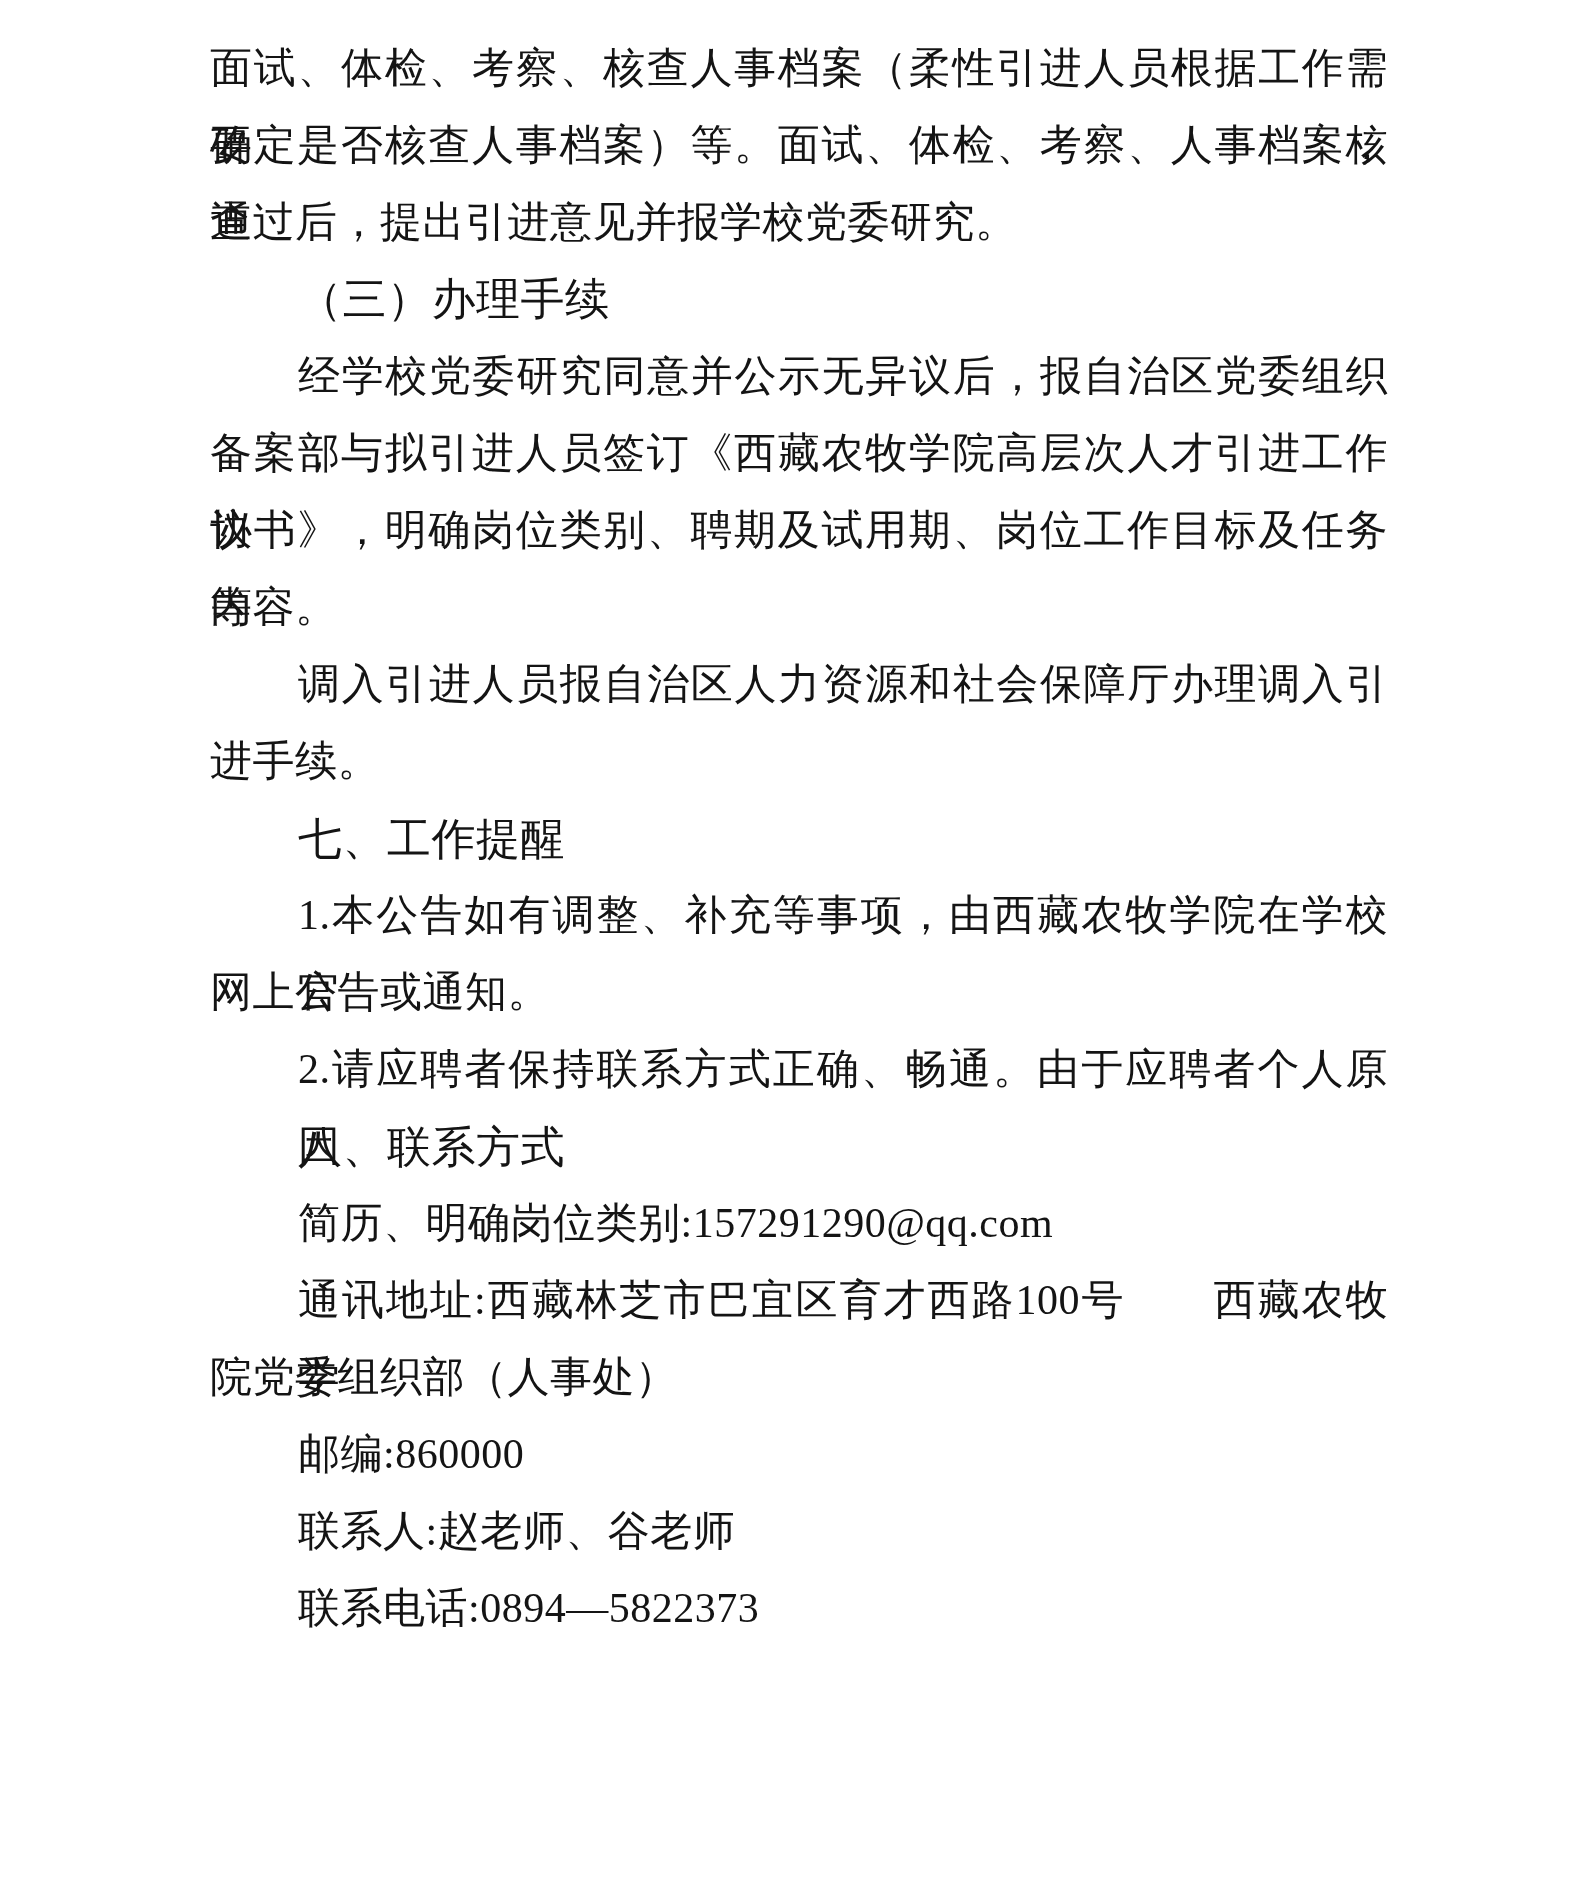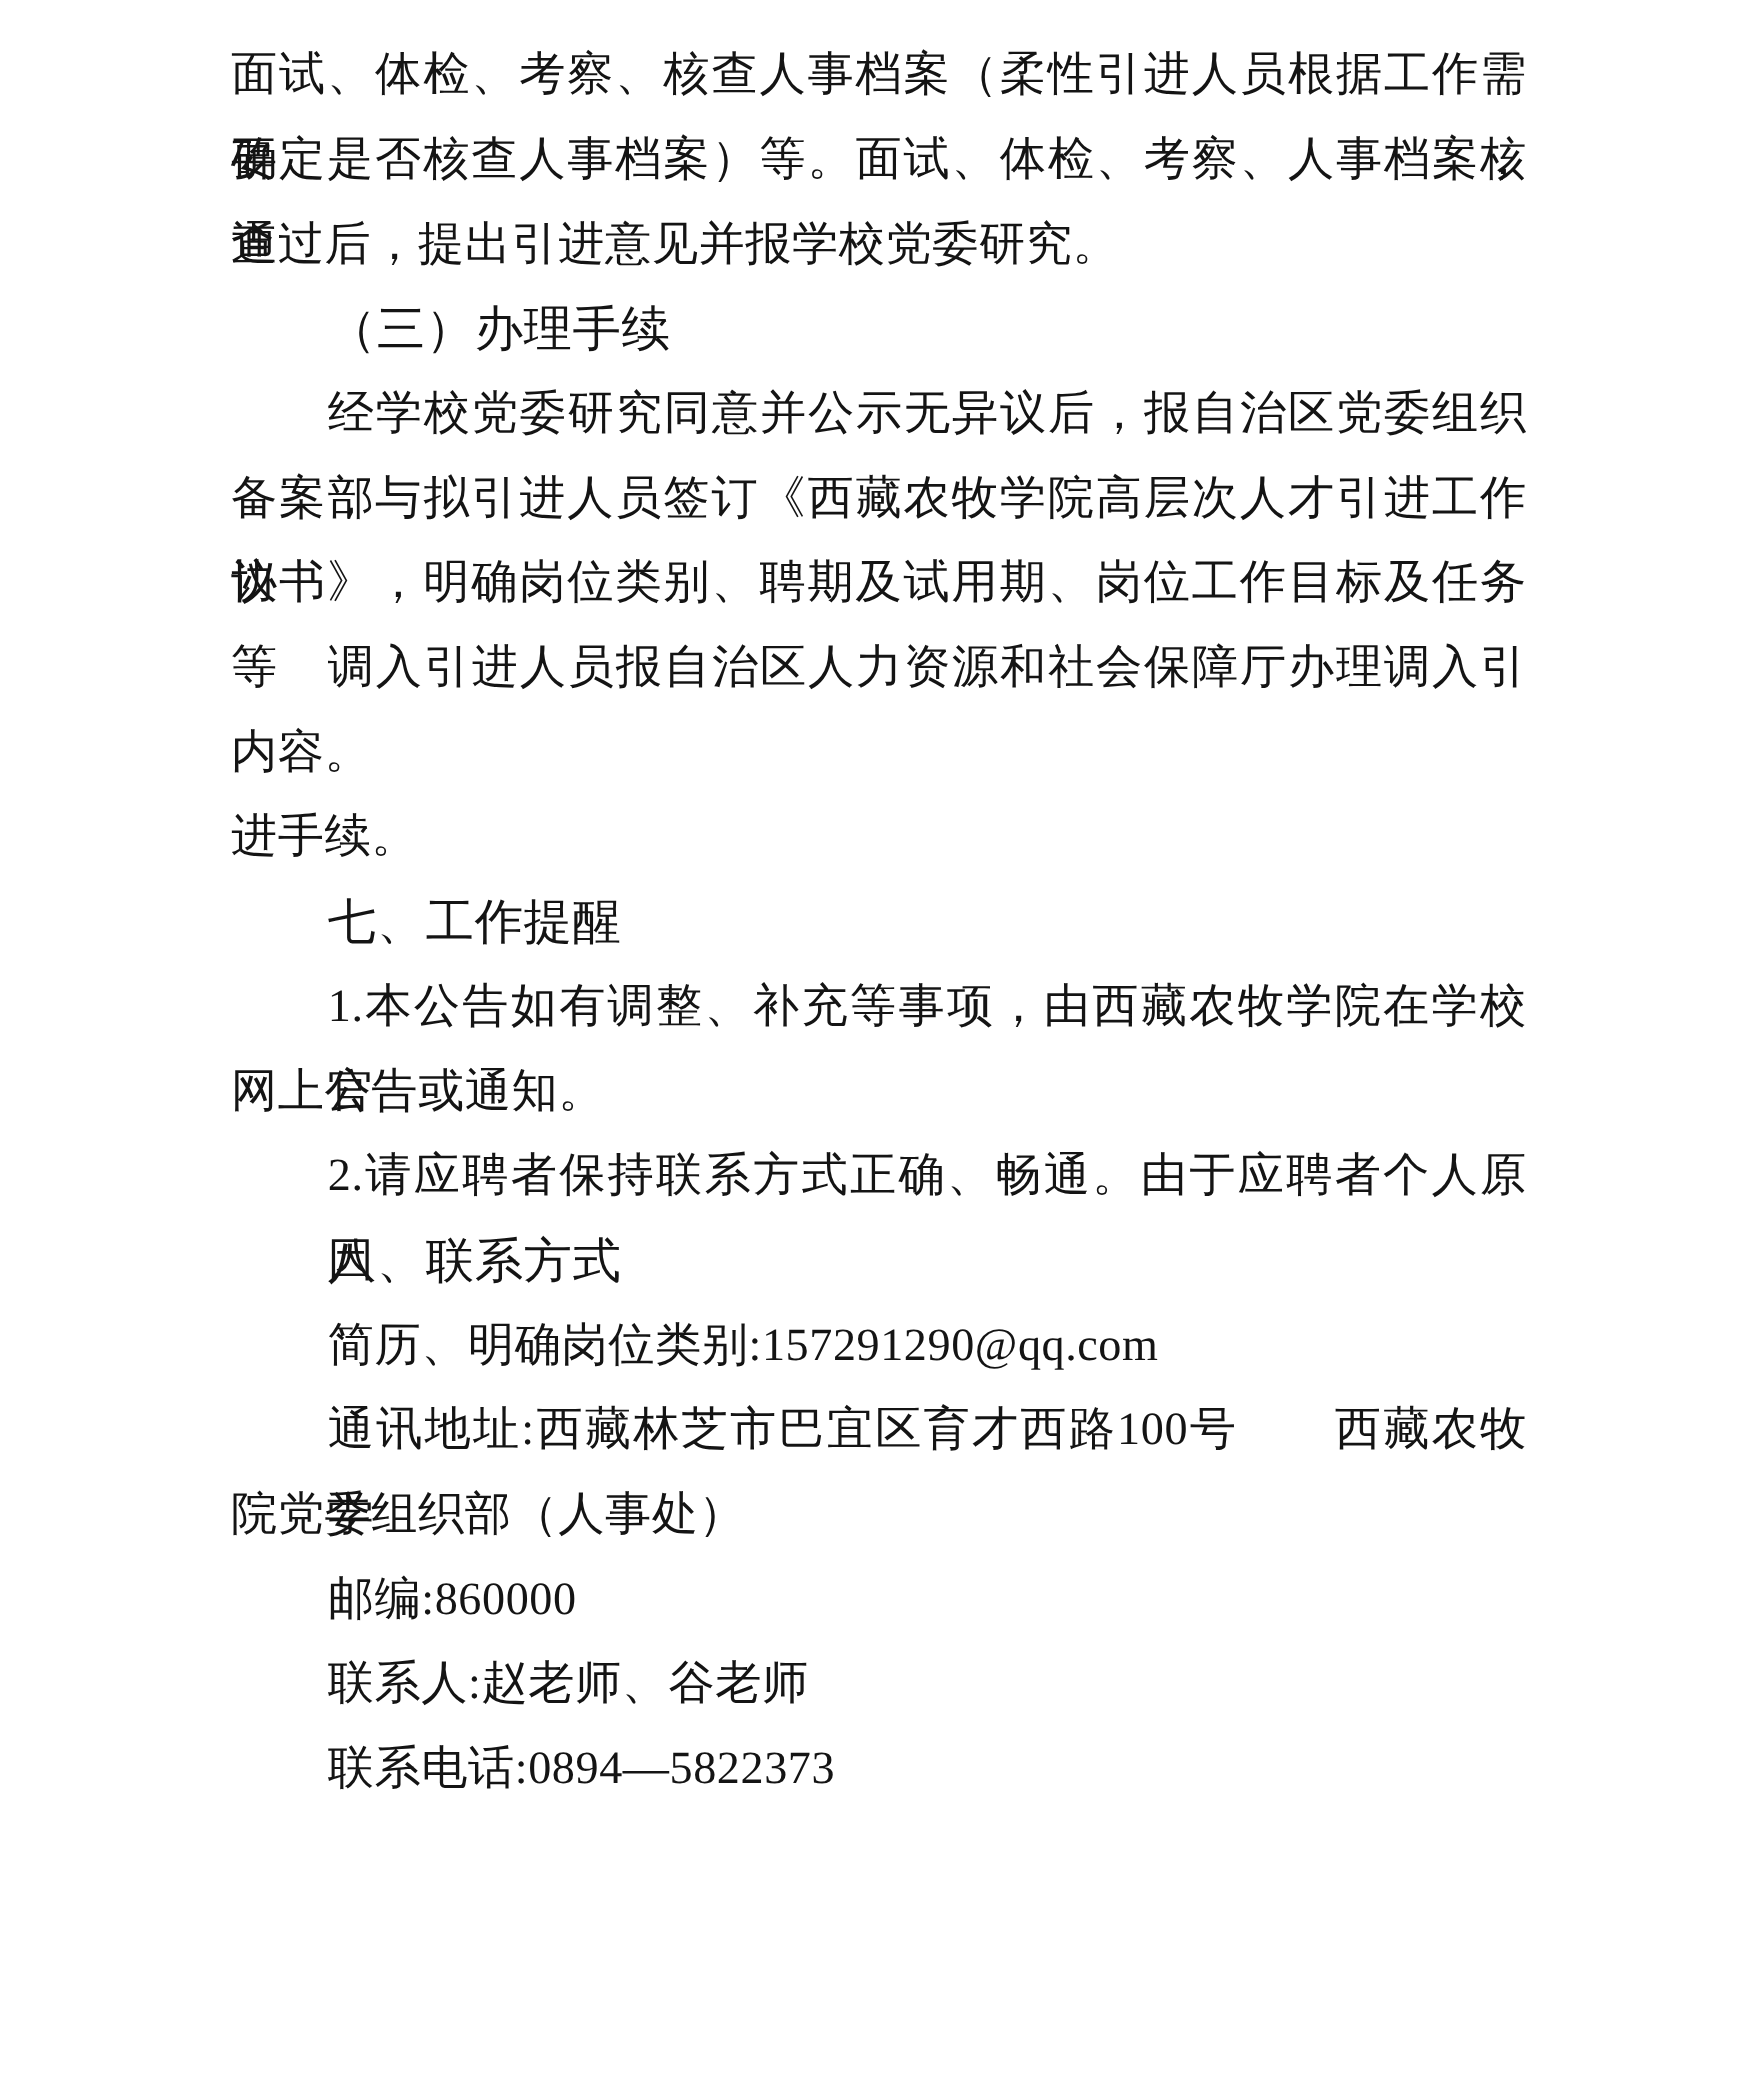--- a/index.html
+++ b/index.html
@@ -65,22 +65,22 @@
 <div class="page">
   <div class="content">
 
   <div class="line style-body stretch">面试、体检、考察、核查人事档案（柔性引进人员根据工作需要，</div>
       <div class="line style-body stretch">确定是否核查人事档案）等。面试、体检、考察、人事档案核查</div>
       <div class="line style-body">通过后，提出引进意见并报学校党委研究。</div>
       <div class="line style-heading-kai indent">（三）办理手续</div>
       <div class="line style-body indent stretch">经学校党委研究同意并公示无异议后，报自治区党委组织部</div>
       <div class="line style-body stretch">备案，与拟引进人员签订《西藏农牧学院高层次人才引进工作协</div>
       <div class="line style-body stretch">议书》，明确岗位类别、聘期及试用期、岗位工作目标及任务等</div>
+      <div class="line style-body">内容。</div>
       <div class="line style-body indent stretch">调入引进人员报自治区人力资源和社会保障厅办理调入引</div>
-      <div class="line style-body">内容。</div>
       <div class="line style-body">进手续。</div>
       <div class="line style-heading-bold indent">七、工作提醒</div>
       <div class="line style-body indent stretch">1.本公告如有调整、补充等事项，由西藏农牧学院在学校官</div>
       <div class="line style-body">网上公告或通知。</div>
       <div class="line style-body indent stretch">2.请应聘者保持联系方式正确、畅通。由于应聘者个人原因</div>
       <div class="line style-heading-bold indent">八、联系方式</div>
       <div class="line style-body indent">简历、明确岗位类别:157291290@qq.com</div>
       <div class="line style-body indent stretch">通讯地址:西藏林芝市巴宜区育才西路100号　　西藏农牧学</div>
       <div class="line style-body">院党委组织部（人事处）</div>
       <div class="line style-body indent">邮编:860000</div>

